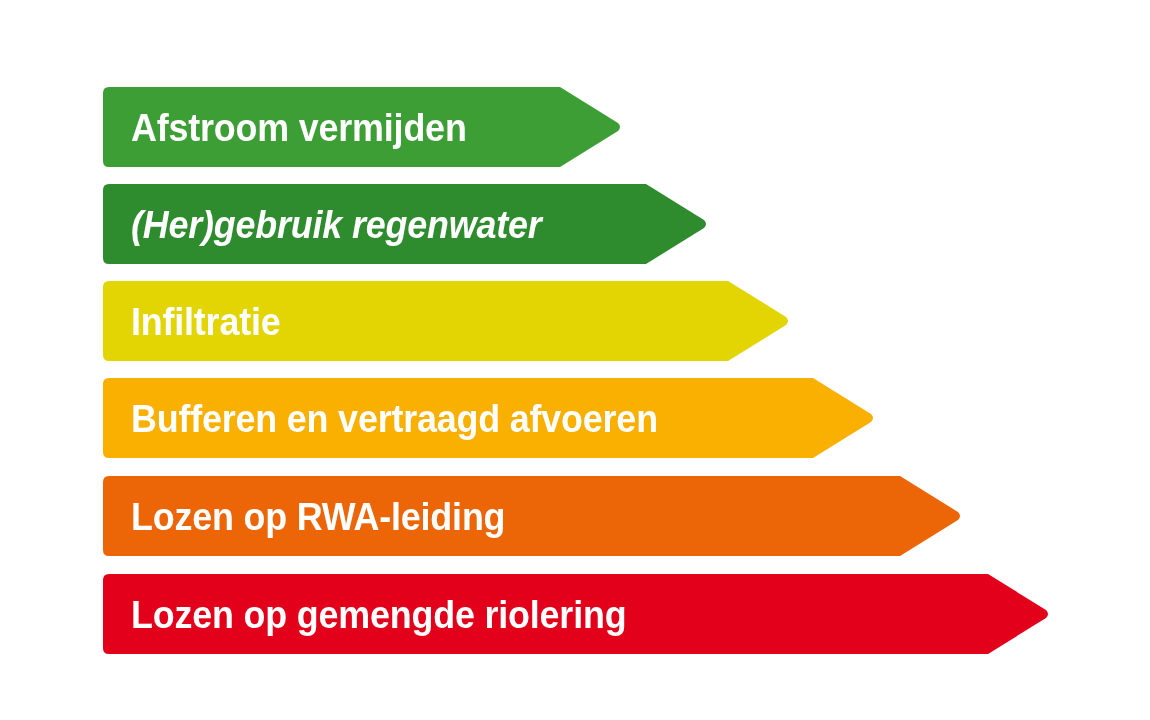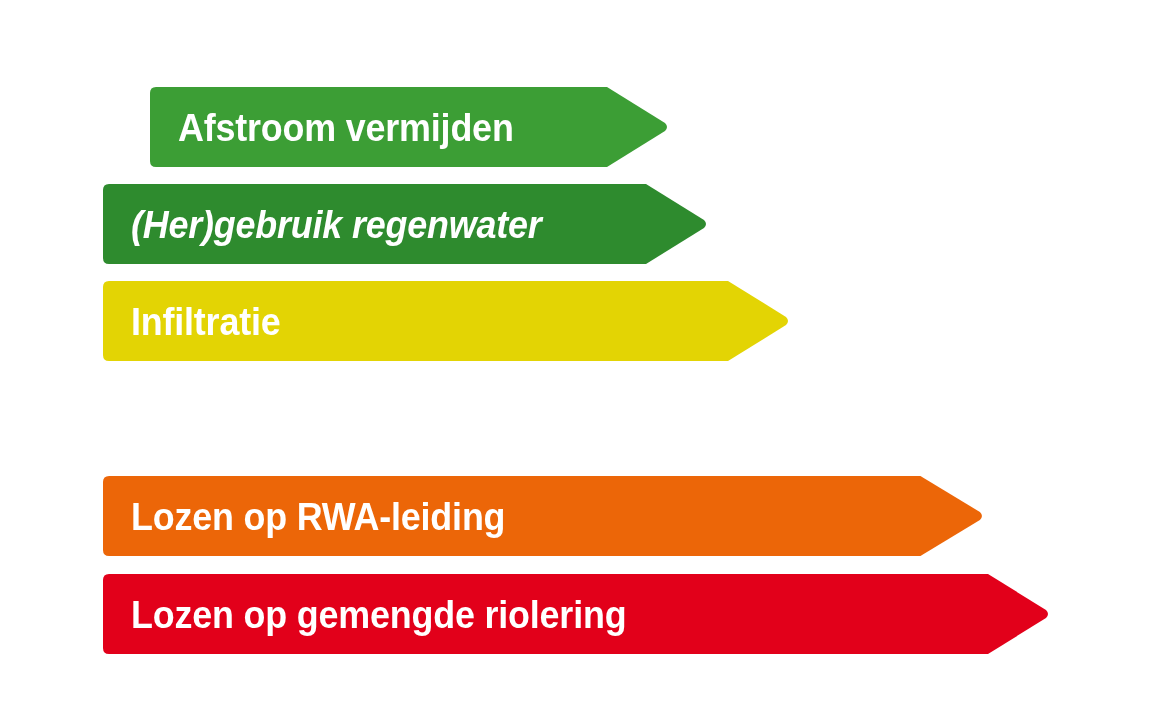--- a/index.html
+++ b/index.html
@@ -52,46 +52,52 @@
     transform-origin: left center;
     text-rendering: optimizeLegibility;
     pointer-events: none;
   }
 
   
   .row-0 { top: 87px; }
   .row-1 { top: 184px; font-style: italic; }
   .row-2 { top: 281px; }
   .row-3 { top: 378px; }
-  .row-4 { top: 476px; padding-left: 22px; }
+  .row-4 { top: 476px; }
   .row-5 { top: 574px; }
 </style>
 </head>
 <body>
 
 <div id="stage">
 
-<div class="arrow-row row-0" style="width: 519px; margin-left: 47px;">
+<div class="arrow-row row-0" style="width: 519px;">
       <svg class="arrow-shape" viewBox="0 0 519 80" preserveAspectRatio="none">
         <path d="M 6 0 L 457 0 L 515 36 Q 519 40 515 44 L 457 80 L 6 80 Q 0 80 0 74 L 0 6 Q 0 0 6 0 Z" fill="#3c9e35"></path>
       </svg>
       <span class="arrow-label">Afstroom vermijden</span>
     </div>
     <div class="arrow-row row-1" style="width: 605px;">
       <svg class="arrow-shape" viewBox="0 0 605 80" preserveAspectRatio="none">
         <path d="M 6 0 L 543 0 L 601 36 Q 605 40 601 44 L 543 80 L 6 80 Q 0 80 0 74 L 0 6 Q 0 0 6 0 Z" fill="#2e8b2e"></path>
       </svg>
       <span class="arrow-label">(Her)gebruik regenwater</span>
     </div>
     <div class="arrow-row row-2" style="width: 687px;">
       <svg class="arrow-shape" viewBox="0 0 687 80" preserveAspectRatio="none">
         <path d="M 6 0 L 625 0 L 683 36 Q 687 40 683 44 L 625 80 L 6 80 Q 0 80 0 74 L 0 6 Q 0 0 6 0 Z" fill="#e3d404"></path>
       </svg>
       <span class="arrow-label">Infiltratie</span>
     </div>
+    <div class="arrow-row row-3" style="width: 772px;">
+      <svg class="arrow-shape" viewBox="0 0 772 80" preserveAspectRatio="none">
+        <path d="M 6 0 L 710 0 L 768 36 Q 772 40 768 44 L 710 80 L 6 80 Q 0 80 0 74 L 0 6 Q 0 0 6 0 Z" fill="#f9b000"></path>
+      </svg>
+      <span class="arrow-label">Bufferen en vertraagd afvoeren</span>
+    </div>
     <div class="arrow-row row-4" style="width: 859px;">
       <svg class="arrow-shape" viewBox="0 0 859 80" preserveAspectRatio="none">
         <path d="M 6 0 L 797 0 L 855 36 Q 859 40 855 44 L 797 80 L 6 80 Q 0 80 0 74 L 0 6 Q 0 0 6 0 Z" fill="#ec6608"></path>
       </svg>
       <span class="arrow-label">Lozen op RWA-leiding</span>
     </div>
     <div class="arrow-row row-5" style="width: 947px; text-align: center;">
       <svg class="arrow-shape" viewBox="0 0 947 80" preserveAspectRatio="none">
         <path d="M 6 0 L 885 0 L 943 36 Q 947 40 943 44 L 885 80 L 6 80 Q 0 80 0 74 L 0 6 Q 0 0 6 0 Z" fill="#e2001a"></path>
       </svg>

